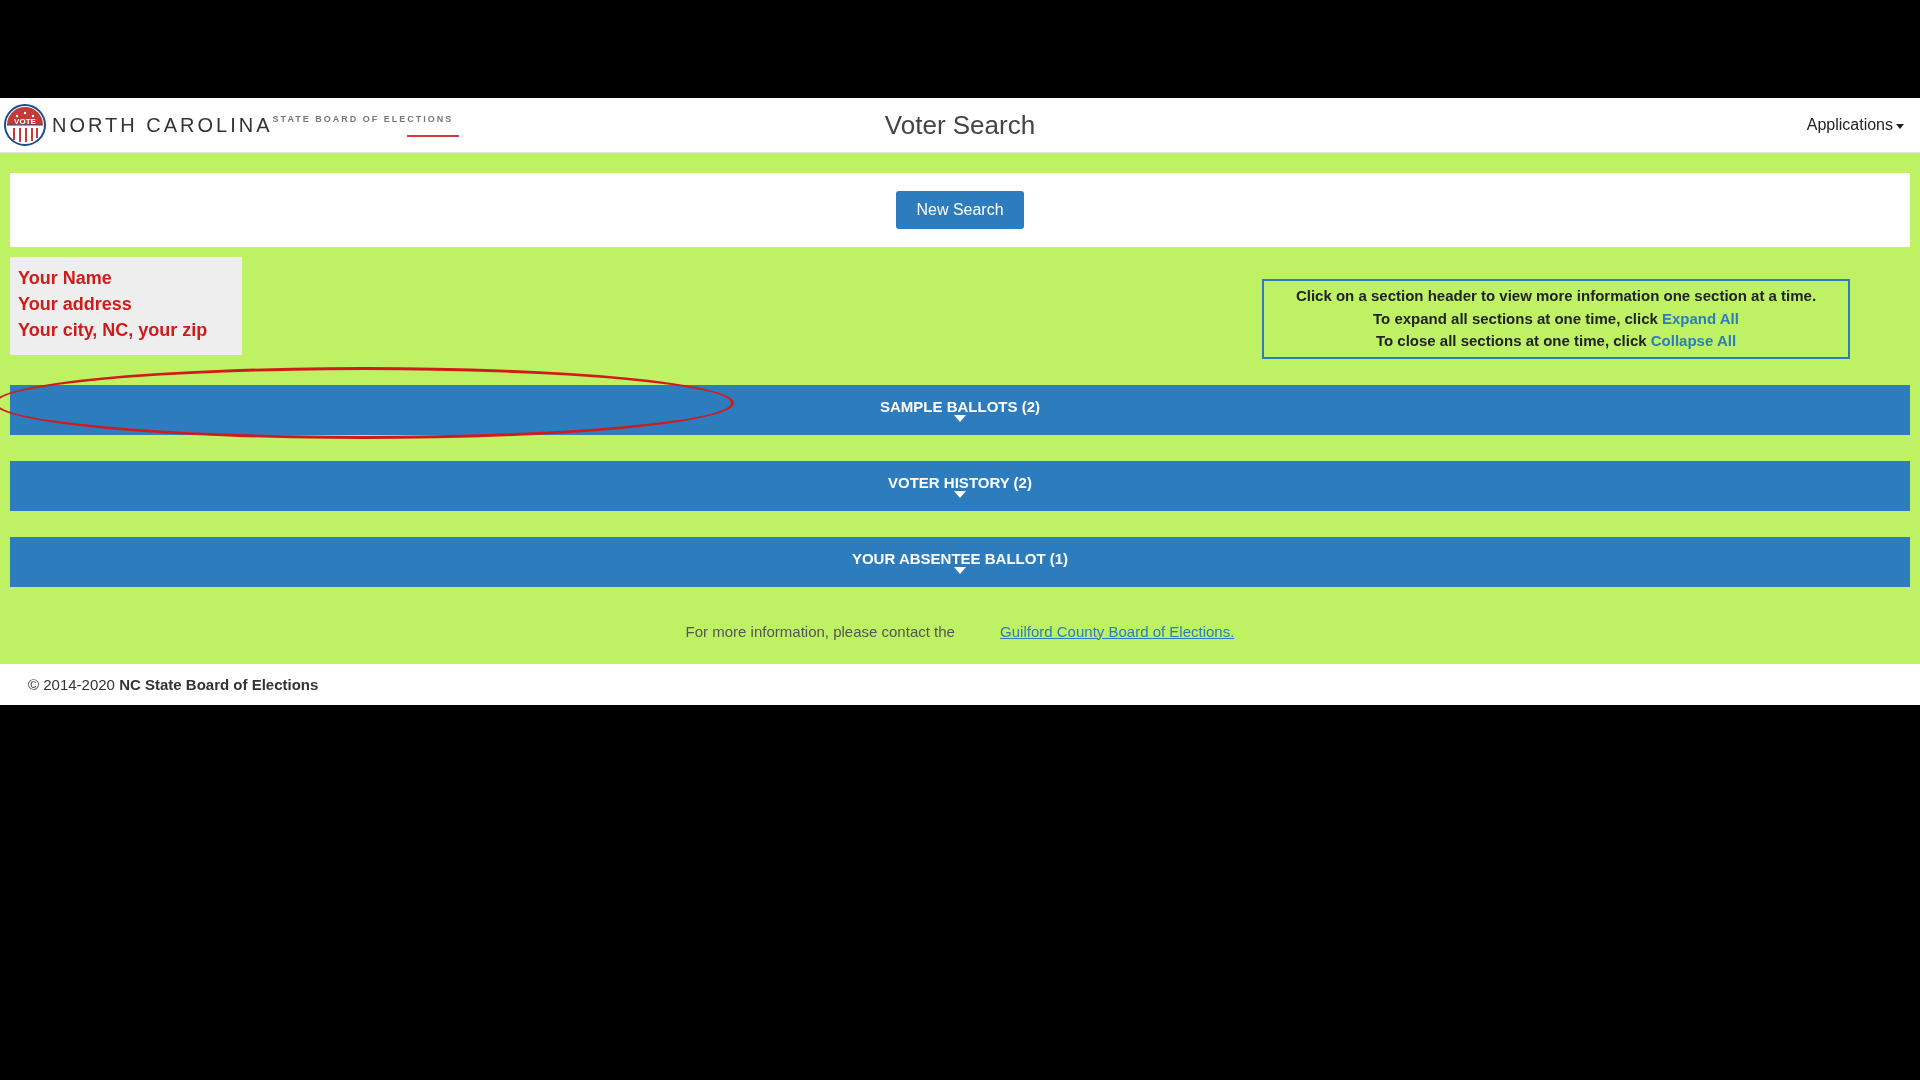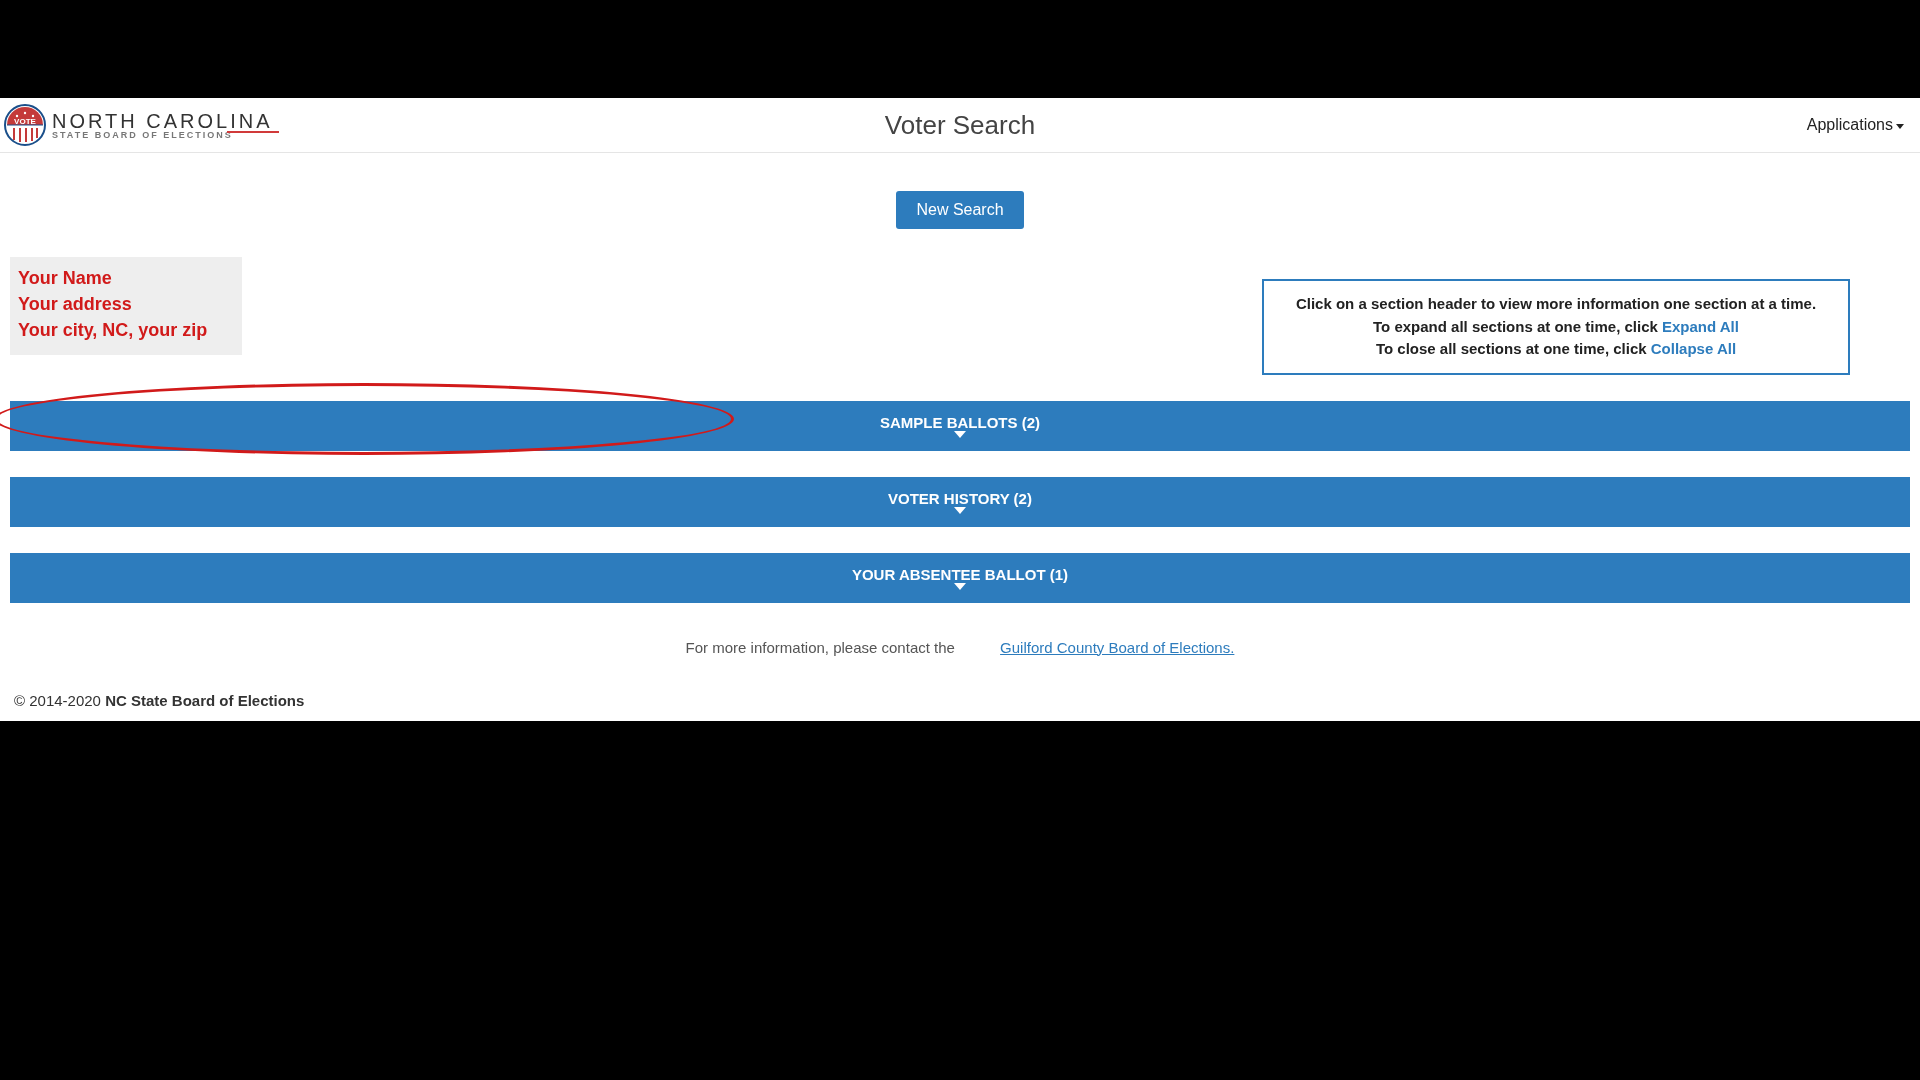--- a/index.html
+++ b/index.html
@@ -1,45 +1,45 @@
 <!DOCTYPE html>
 <html><head>
 <meta charset="utf-8">
 <style>
 * { margin: 0; padding: 0; box-sizing: border-box; }
 body { font-family: "Segoe UI", Arial, sans-serif; background: #000; width: 1920px; height: 1080px; overflow: hidden; }
-.page-wrap { position: absolute; top: 98px; left: 0; right: 0; background: #ffffff; }
+.page-wrap { position: absolute; top: 98px; left: 0; right: 0; background: #bef264; }
 .top-bar { background: #fff; height: 55px; display: flex; align-items: center; justify-content: space-between; padding: 0 16px 0 4px; border-bottom: 1px solid #e5e5e5; }
 .logo-block { display: flex; align-items: center; gap: 6px; }
 .logo-svg { width: 42px; height: 42px; flex-shrink: 0; }
-.logo-text-wrap { display: flex; flex-direction: column; line-height: 1; position: relative; }
+.logo-text-wrap { display: flex; flex-direction: row; line-height: 1; position: relative; }
 .logo-title { font-size: 20px; letter-spacing: 3px; color: #333; font-weight: 500; }
 .logo-sub { font-size: 9px; letter-spacing: 2px; color: #777; font-weight: 600; }
 .logo-underline { position: absolute; right: -6px; top: 20px; width: 52px; height: 2px; background: #d13a3a; }
 .page-title { font-size: 26px; color: #444; font-weight: 400; position: absolute; left: 50%; transform: translateX(-50%); }
 .apps-link { font-size: 16px; color: #222; display: flex; align-items: center; gap: 3px; cursor: pointer; }
 .caret { width: 0; height: 0; border-left: 4px solid transparent; border-right: 4px solid transparent; border-top: 5px solid #222; margin-top: 2px; }
 .content { padding: 0 10px; }
 .search-bar { background: #fff; margin-top: 20px; padding: 18px 0; text-align: center; }
 .btn-primary { background: #2d7cbd; color: #fff; border: none; padding: 10px 20px; font-size: 16px; border-radius: 3px; cursor: pointer; }
 .meta-row { display: flex; justify-content: space-between; align-items: flex-start; margin-top: 10px; }
 .voter-block { background: #eee; padding: 8px 10px 12px 8px; width: 232px; }
 .voter-block div { color: #d11a1a; font-weight: 700; font-size: 18px; line-height: 1.45; }
-.hint-box { border: 2px solid #2d7cbd; padding: 12px 20px; text-align: center; margin-right: 60px; margin-top: 22px; width: 588px; }
+.hint-box { border: 2px solid #2d7cbd; padding: 4px 20px; text-align: center; margin-right: 60px; margin-top: 22px; width: 588px; }
 .hint-box div { font-size: 15px; font-weight: 600; color: #222; line-height: 1.5; }
 .hint-box a { color: #2d7cbd; font-weight: 700; }
 .panels { margin-top: 26px; }
 .row2 { display: flex; gap: 30px; }
 .row2 > * { flex: 1; }
 .panel { background: #2d7cbd; color: #fff; padding: 13px 18px; font-size: 15px; font-weight: 700; display: flex; justify-content: space-between; align-items: center; cursor: pointer; margin-bottom: 26px; flex-direction: column; }
 .chev { width: 0; height: 0; border-left: 6px solid transparent; border-right: 6px solid transparent; border-top: 7px solid #fff; }
 .circle-annot { position: absolute; border: 3px solid #d11a1a; border-radius: 50%; pointer-events: none; }
 .more-info { text-align: center; font-size: 15px; color: #555; padding: 10px 0 24px 0; }
 .more-info a { color: #2d7cbd; text-decoration: underline; margin-left: 41px; }
-.footer { background: #fff; padding: 12px 14px; font-size: 15px; color: #333; }
+.footer { background: #fff; padding: 12px 28px; font-size: 15px; color: #333; }
 .footer b { font-weight: 700; }
 </style>
 </head>
 <body>
 
 <div class="page-wrap">
 
   <div class="top-bar">
     <div class="logo-block">
       <svg class="logo-svg" viewBox="0 0 42 42">

